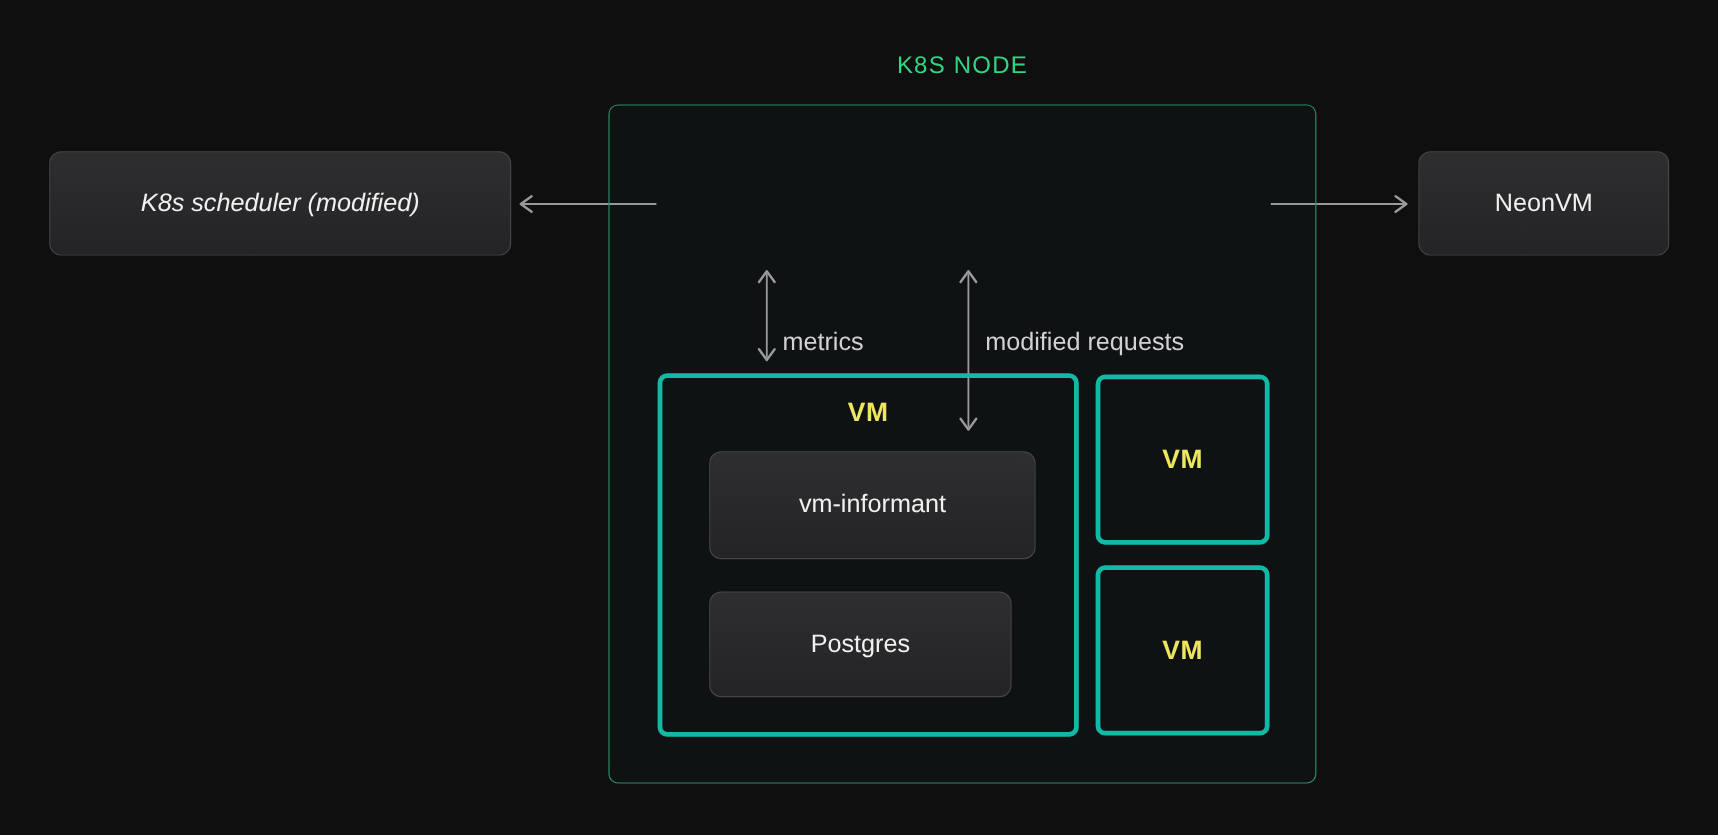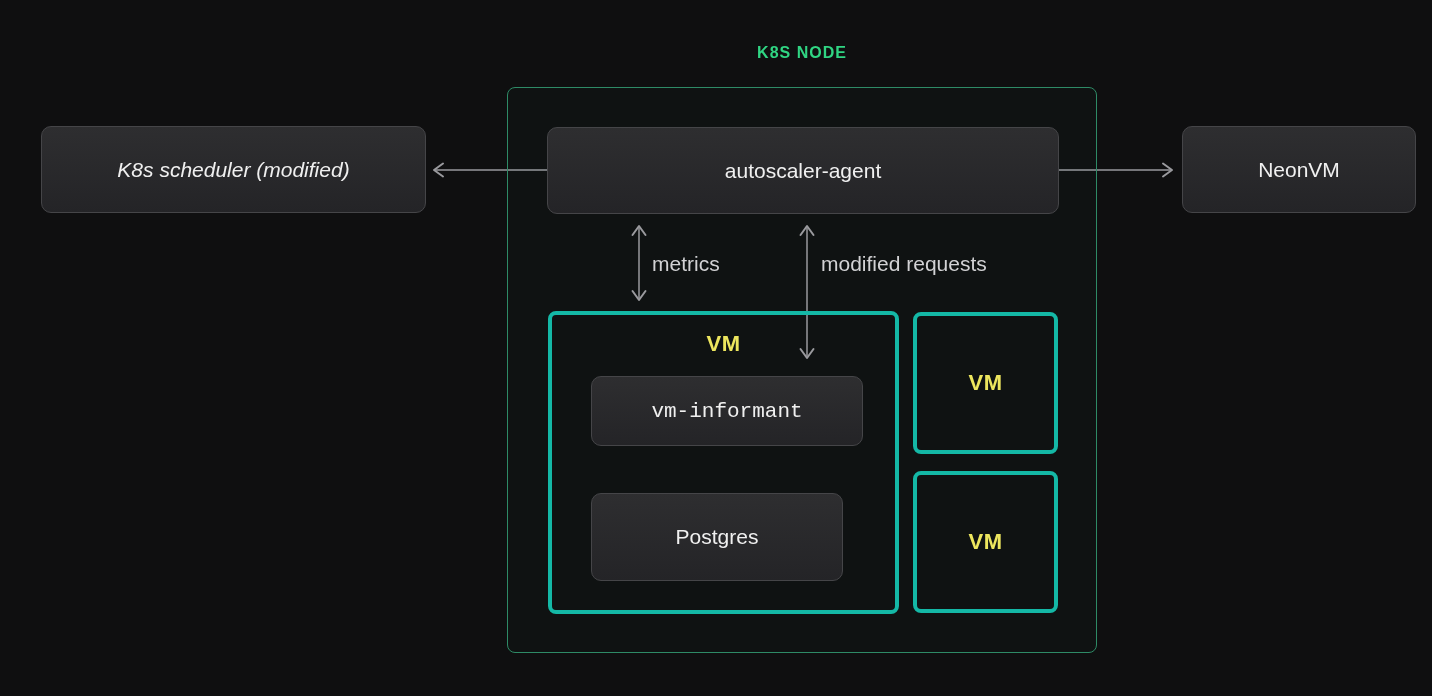--- a/index.html
+++ b/index.html
@@ -14,22 +14,22 @@
     background: #0f0f10;
     font-family: "Liberation Sans", "DejaVu Sans", sans-serif;
     overflow: hidden;
   }
   .diagram-title {
     position: absolute;
     left: 507px;
     top: 44px;
     width: 590px;
     text-align: center;
-    font-size: 16px;
-    font-weight: bold;
+    font-size: 20px;
+    font-weight: normal;
     letter-spacing: 1px;
     color: #30d583;
   }
   .k8s-node-box {
     position: absolute;
     left: 507px;
     top: 87px;
     width: 590px;
     height: 566px;
     border: 1.5px solid #2e8a66;
@@ -44,24 +44,24 @@
     border-radius: 10px;
     background: linear-gradient(180deg, #2e2e30 0%, #242427 100%);
     color: #f0f0f0;
     font-size: 21px;
     display: flex;
     align-items: center;
     justify-content: center;
     text-align: center;
   }
   .node-scheduler { left: 41px;  top: 126px; width: 385px; height: 87px; font-style: italic; }
-  .node-neonvm    { left: 1182px; top: 126px; width: 234px; height: 87px; }
+  .node-neonvm    { left: 1182px; top: 126px; width: 209px; height: 87px; }
   
   .node-autoscaler   { left: 39px; top: 39px;  width: 512px; height: 87px; }
-  .node-vm-informant { left: 39px; top: 61px;  width: 272px; height: 70px; font-family: Liberation Mono, monospace; }
+  .node-vm-informant { left: 39px; top: 61px;  width: 272px; height: 90px; }
   .node-postgres     { left: 39px; top: 178px; width: 252px; height: 88px; }
 
   .vm-box {
     position: absolute;
     box-sizing: border-box;
     border: 4px solid #14b8a6;
     border-radius: 8px;
     background: transparent;
   }
   .vm-main { left: 40px; top: 223px; width: 351px; height: 303px; }
@@ -79,20 +79,21 @@
     top: 16px;
     width: 100%;
     text-align: center;
   }
   .edge-label {
     position: absolute;
     font-size: 21px;
     color: #d2d2d4;
     line-height: 26px;
     white-space: nowrap;
+    margin-top: 22px;
   }
   .label-metrics { left: 144px; top: 163px; }
   .label-scaling { left: 313px; top: 163px; }
   .arrow-svg { position: absolute; }
   .arrow-line { stroke: #9a9a9e; stroke-width: 1.5; fill: none; }
   .arrow-head { stroke: #9a9a9e; stroke-width: 2; fill: none; stroke-linecap: round; stroke-linejoin: round; }
 </style>
 </head>
 <body>
 
@@ -113,23 +114,20 @@
     <path class="arrow-head" d="M15,3.5 L6,10 L15,16.5"></path>
   </svg>
 
   <svg class="arrow-svg" style="left:1058px; top:160px;" width="120" height="20">
     <line class="arrow-line" x1="1" y1="10" x2="113" y2="10"></line>
     <path class="arrow-head" d="M105,3.5 L114,10 L105,16.5"></path>
   </svg>
 
   <div class="k8s-node-box">
 
-    <div class="gray-node node-autoscaler">
-      <span>autoscaler-agent</span>
-    </div>
 
     <svg class="arrow-svg" style="left:121px; top:133px;" width="20" height="84">
       <line class="arrow-line" x1="10" y1="7" x2="10" y2="77"></line>
       <path class="arrow-head" d="M3.5,14 L10,5 L16.5,14"></path>
       <path class="arrow-head" d="M3.5,70 L10,79 L16.5,70"></path>
     </svg>
 
     <svg class="arrow-svg" style="left:289px; top:133px;" width="20" height="142">
       <line class="arrow-line" x1="10" y1="7" x2="10" y2="135"></line>
       <path class="arrow-head" d="M3.5,14 L10,5 L16.5,14"></path>

